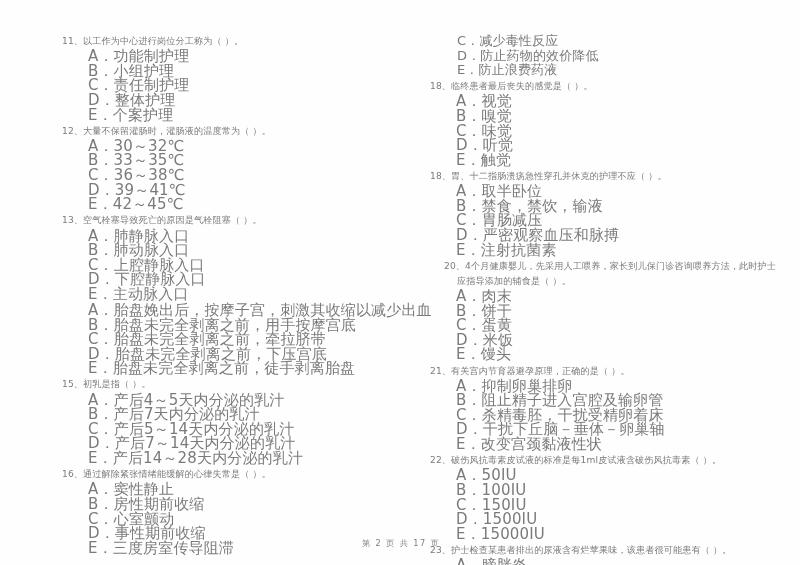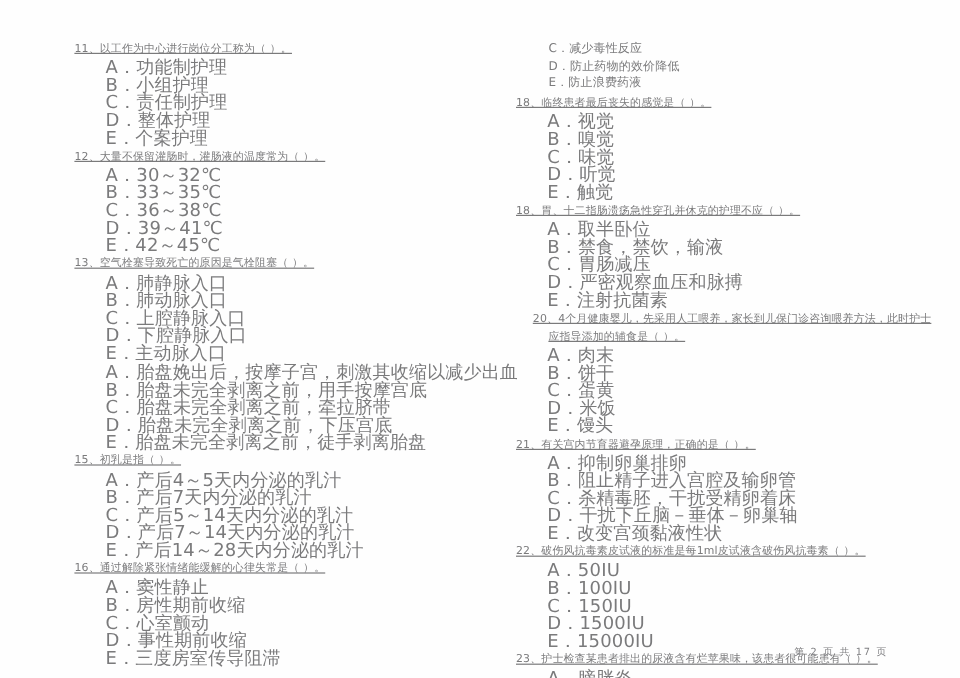--- a/index.html
+++ b/index.html
@@ -48,48 +48,47 @@
     margin-bottom: 1.5px;
   }
   .q-stem {
     font-size: 9.1px;
     line-height: 15.2px;
     letter-spacing: 0.15px;
     text-indent: 0;
     padding-left: 13px;
     text-indent: -13px;
     white-space: normal;
-    text-decoration: underline;
   }
   .opt {
     font-size: 15px;
     line-height: 14.6px;
     letter-spacing: 0.15px;
     padding-left: 27px;
     text-indent: -1px;
     white-space: nowrap;
   }
   .opt-wide {
     white-space: normal;
     padding-left: 27px;
     text-indent: -13px;
   }
   .cont-opt {
-    font-size: 10px;
+    font-size: 13px;
     line-height: 14.6px;
     letter-spacing: 0.15px;
     padding-left: 27px;
     white-space: nowrap;
   }
   .footer {
     position: absolute;
     left: 0;
     right: 0;
     bottom: 16px;
-    text-align: right;
+    text-align: center;
     font-size: 8.2px;
     letter-spacing: 1.4px;
     color: #76767a;
   }
 </style>
 </head>
 <body>
 
 <div id="page">
   <div id="scan">

